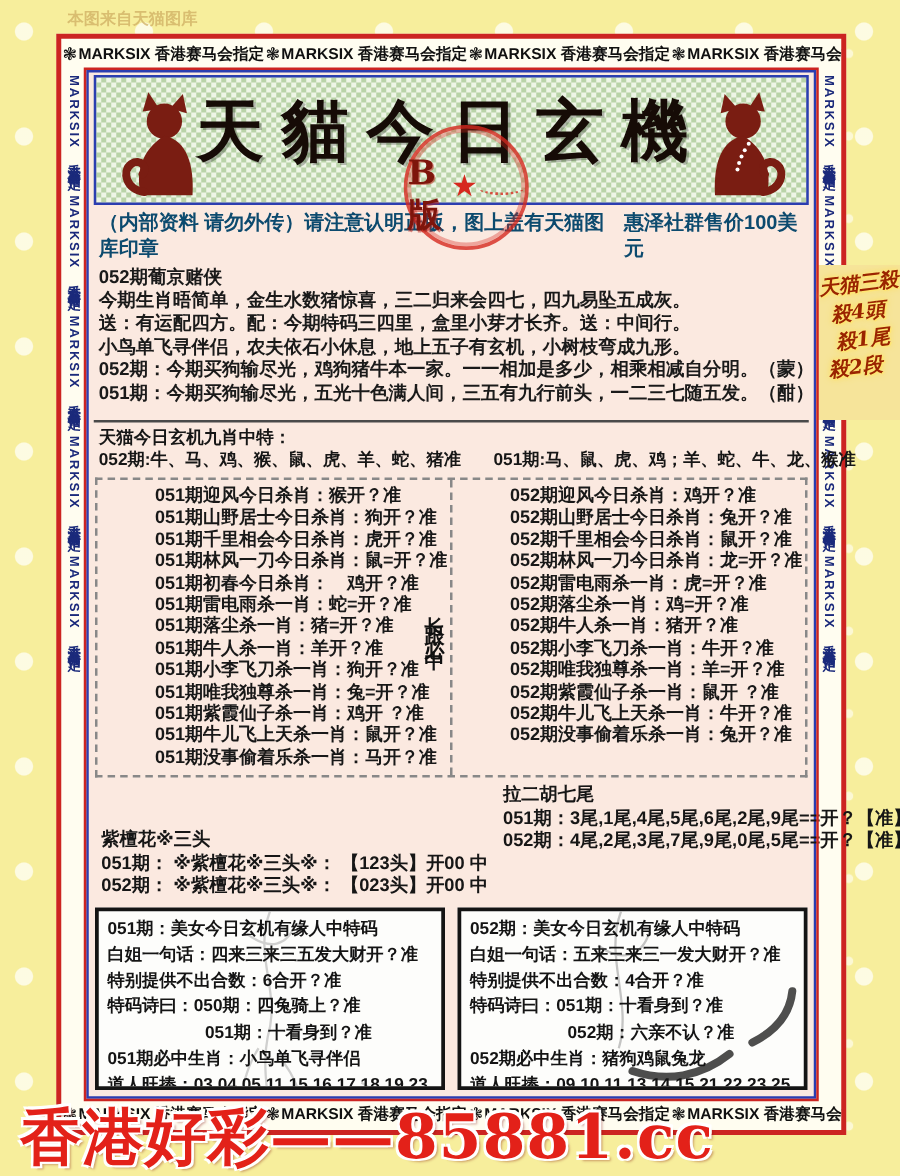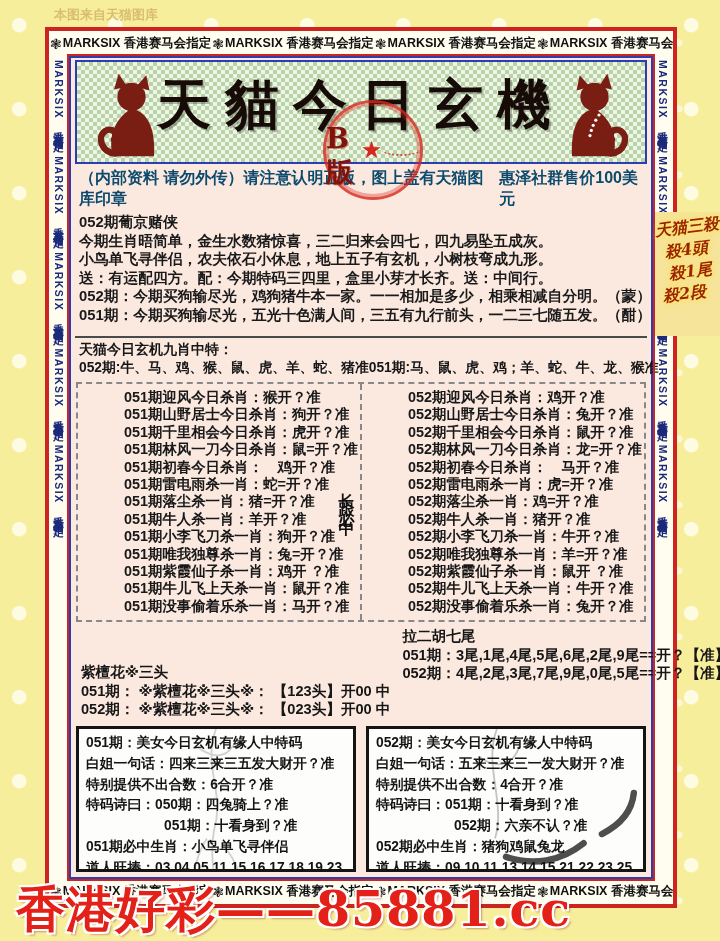--- a/index.html
+++ b/index.html
@@ -51,21 +51,21 @@
   .sansha{width:66px;background:#f6e49a;padding:4px 2px 2px 2px;flex:0 0 auto;}
   .sansha div{font-family:"DejaVu Serif",serif;font-weight:bold;font-style:italic;font-size:16px;
               color:#9a2400;transform:rotate(-7deg);line-height:22px;white-space:nowrap;
               text-shadow:0 0 3px #ffe87a,0 0 6px #ffd94f,1px 1px 0 #ffe87a;}
   .sansha div:nth-child(2){margin-left:10px;}
   .sansha div:nth-child(3){margin-left:14px;}
   .sansha div:nth-child(4){margin-left:8px;}
   
   .jiuxiao{border-top:2px solid #4a4a4a;padding:3px 4px 2px 4px;font-size:14px;font-weight:bold;
            color:#161616;flex:0 0 auto;}
-  .jx2{display:flex;white-space:nowrap;font-size:13.8px;}
+  .jx2{display:flex;gap:26px;white-space:nowrap;font-size:13.8px;}
   
   .killbox{border:2px dashed #888;margin:3px 1px;display:flex;position:relative;flex:0 0 auto;}
   .kcol{flex:1;padding:5px 0 5px 46px;font-size:14.4px;font-weight:bold;color:#181818;
         line-height:17.4px;white-space:nowrap;}
   .kcol.l{border-right:2px dashed #888;}
   .sidenote{position:absolute;left:45.5%;top:96px;writing-mode:vertical-rl;font-size:16px;font-weight:bold;
             color:#111;letter-spacing:9px;}
   
   .srow{display:flex;flex:0 0 auto;padding:2px 0;}
   .scol{flex:1;font-size:14.6px;font-weight:bold;color:#161616;line-height:18.6px;white-space:nowrap;}
@@ -147,22 +147,22 @@
 
       <div class="notice">
         <span>（内部资料 请勿外传）请注意认明正版，图上盖有天猫图库印章</span>
         <span>惠泽社群售价100美元</span>
       </div>
 
       <div class="prow">
         <div class="pujing">
           <div>052期葡京赌侠</div>
           <div>今期生肖晤简单，金生水数猪惊喜，三二归来会四七，四九易坠五成灰。</div>
+          <div>送：有运配四方。配：今期特码三四里，盒里小芽才长齐。送：中间行。</div>
           <div>小鸟单飞寻伴侣，农夫依石小休息，地上五子有玄机，小树枝弯成九形。</div>
-          <div>送：有运配四方。配：今期特码三四里，盒里小芽才长齐。送：中间行。</div>
           <div>052期：今期买狗输尽光，鸡狗猪牛本一家。一一相加是多少，相乘相减自分明。（蒙）</div>
           <div>051期：今期买狗输尽光，五光十色满人间，三五有九行前头，一二三七随五发。（酣）</div>
         </div>
         <div class="sansha">
           <div>天猫三殺</div>
           <div>殺4頭</div>
           <div>殺1尾</div>
           <div>殺2段</div>
         </div>
       </div>
@@ -189,21 +189,20 @@
           <div>051期唯我独尊杀一肖：兔=开？准</div>
           <div>051期紫霞仙子杀一肖：鸡开 ？准</div>
           <div>051期牛儿飞上天杀一肖：鼠开？准</div>
           <div>051期没事偷着乐杀一肖：马开？准</div>
         </div>
         <div class="kcol">
           <div>052期迎风今日杀肖：鸡开？准</div>
           <div>052期山野居士今日杀肖：兔开？准</div>
           <div>052期千里相会今日杀肖：鼠开？准</div>
           <div>052期林风一刀今日杀肖：龙=开？准</div>
-          <div>052期初春今日杀肖：　马开？准</div>
           <div>052期雷电雨杀一肖：虎=开？准</div>
           <div>052期落尘杀一肖：鸡=开？准</div>
           <div>052期牛人杀一肖：猪开？准</div>
           <div>052期小李飞刀杀一肖：牛开？准</div>
           <div>052期唯我独尊杀一肖：羊=开？准</div>
           <div>052期紫霞仙子杀一肖：鼠开 ？准</div>
           <div>052期牛儿飞上天杀一肖：牛开？准</div>
           <div>052期没事偷着乐杀一肖：兔开？准</div>
         </div>
         <div class="sidenote">长跟必中</div>

